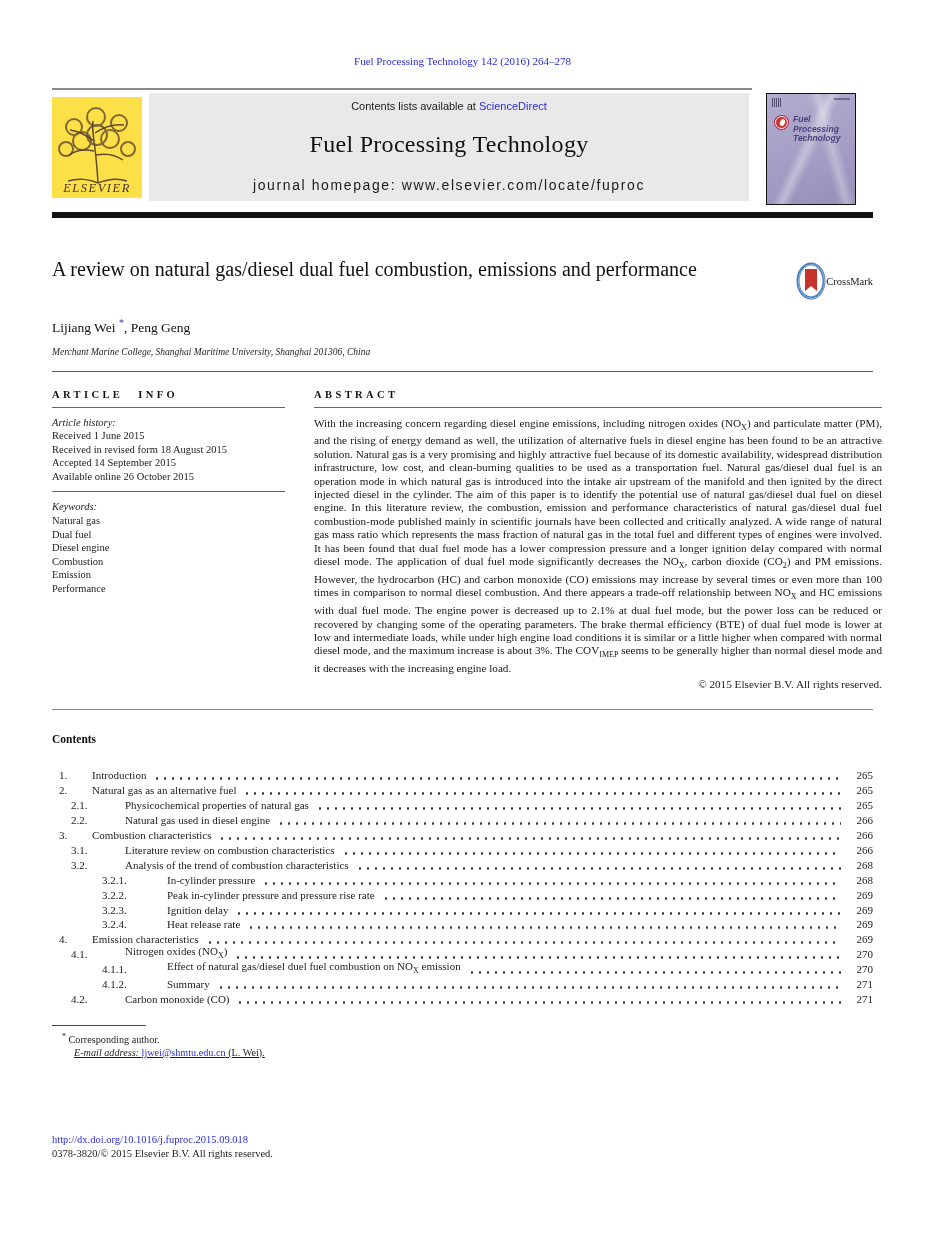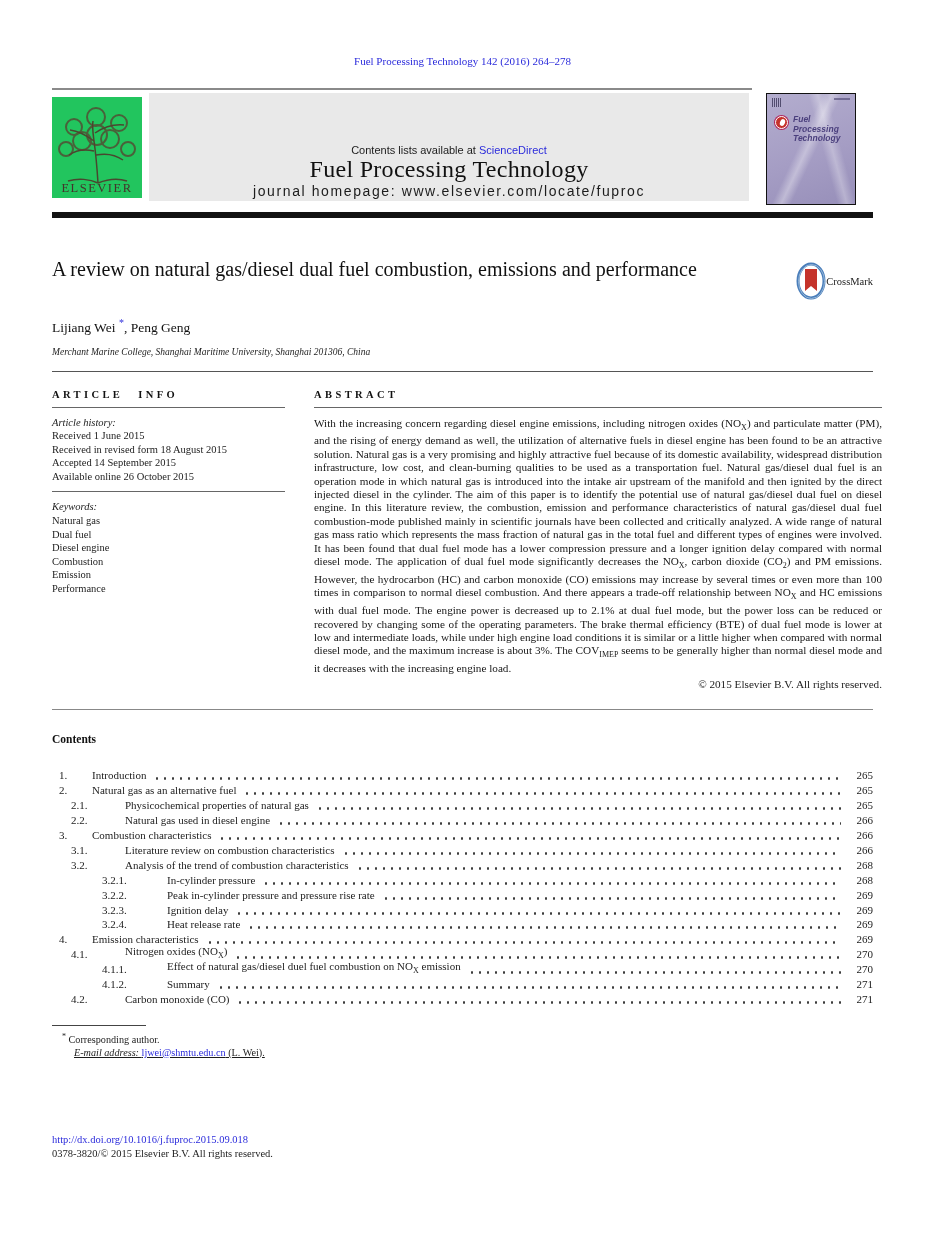--- a/index.html
+++ b/index.html
@@ -21,36 +21,37 @@
     text-align: center;
     font-size: 11px;
     color: #2b2bdb;
   }
 
   
   .header-rule { margin-top: 21px; width: 700px; height: 2px; background: #8a8a8a; }
   .header-row { margin-top: 3px; display: flex; align-items: flex-start; height: 112px; }
   .elsevier-logo {
     margin-top: 4px; width: 90px; height: 101px;
-    background: #22c55e; position: relative; flex: 0 0 auto;
+    background: #fde047; position: relative; flex: 0 0 auto;
     overflow: hidden;
+    font-style: italic;
   }
   .elsevier-logo svg { position: absolute; top: 0; left: 0; }
   .elsevier-wordmark {
     position: absolute; bottom: 2px; left: 0; right: 0;
     text-align: center; font-size: 12.5px; letter-spacing: 1.5px;
     color: #44332a; font-family: "Liberation Serif", serif;
   }
   .banner {
     margin-left: 7px; width: 600px; height: 108px;
     background: #e9e9e9; flex: 0 0 auto;
     display: flex; flex-direction: column; justify-content: space-between;
     padding: 7px 10px 8px 10px; text-align: center;
   }
-  .contents-line { font-family: "Liberation Sans", sans-serif; font-size: 11px; color: #1c1c1c; margin-top: 44px; }
+  .contents-line { font-family: "Liberation Sans", sans-serif; font-size: 11px; color: #1c1c1c; }
   .journal-title { font-size: 24px; color: #111; letter-spacing: 0.3px; }
   .homepage-line { font-family: "Liberation Sans", sans-serif; font-size: 14px; letter-spacing: 1.6px; color: #1c1c1c; }
   .cover {
     margin-left: 17px; width: 90px; height: 112px; flex: 0 0 auto;
     border: 1px solid #111;
     background:
       linear-gradient(115deg, rgba(255,255,255,0.0) 40%, rgba(255,255,255,0.35) 47%, rgba(255,255,255,0.0) 54%),
       linear-gradient(75deg, rgba(255,255,255,0.0) 60%, rgba(255,255,255,0.3) 68%, rgba(255,255,255,0.0) 76%),
       linear-gradient(160deg, #b3adce 0%, #a59dc4 55%, #978fb9 100%);
     position: relative; overflow: hidden; font-style: italic;

